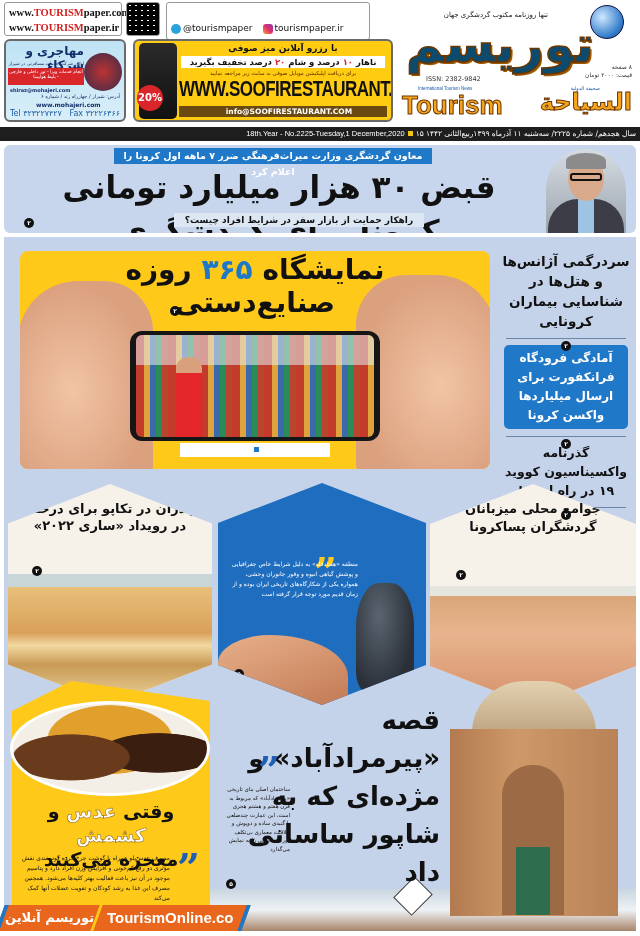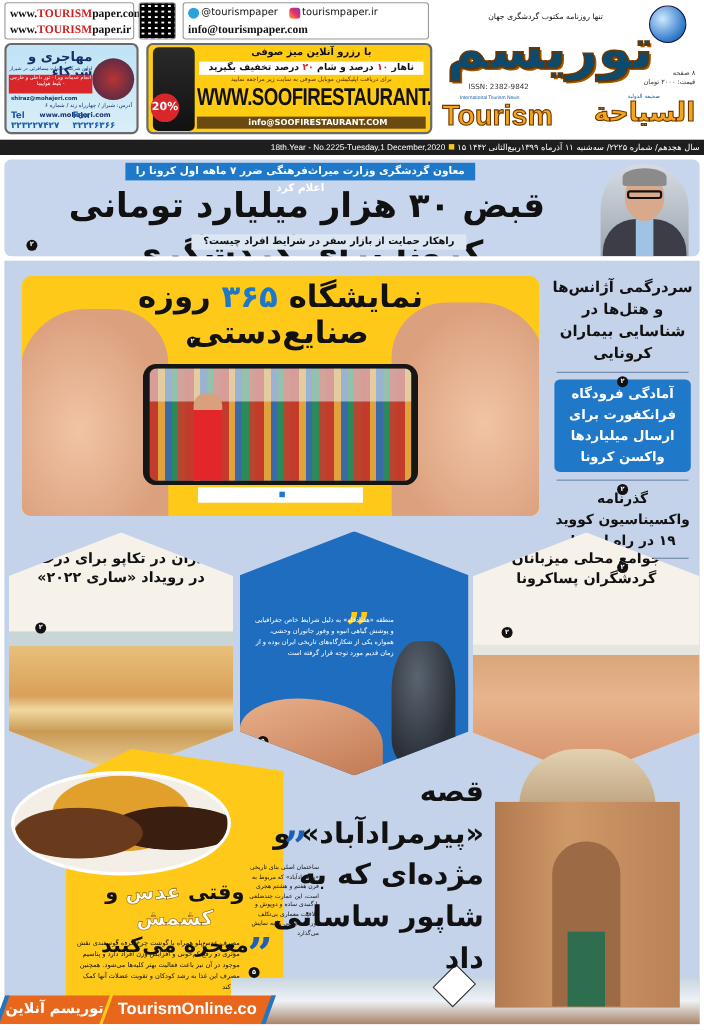--- a/index.html
+++ b/index.html
@@ -8,35 +8,35 @@
 
   
   .masthead { position: absolute; left: 0; top: 0; width: 640px; height: 125px; background: #fff; }
   .url-box { position: absolute; left: 4px; top: 2px; width: 118px; height: 34px; border: 1px solid #999; border-radius: 3px; font-family: "Liberation Serif", serif; font-size: 10.5px; padding: 2px 4px; line-height: 15px; color: #111; font-weight: bold; }
   .url-box .hl { color: #d01f1f; }
   .qr { position: absolute; left: 126px; top: 2px; width: 34px; height: 34px; border: 1px solid #999; border-radius: 3px; padding: 2px;
         background-image:
           linear-gradient(90deg, #000 33%, transparent 33%, transparent 66%, #000 66%),
           linear-gradient(#000 33%, transparent 33%, transparent 66%, #000 66%);
         background-size: 6px 6px, 5px 5px; background-color: #fff; background-blend-mode: multiply; }
-  .social-box { position: absolute; left: 166px; top: 2px; width: 224px; height: 34px; border: 1px solid #999; border-radius: 3px; font-size: 9px; padding: 2px 4px; line-height: 15px; color: #111; }
+  .social-box { position: absolute; left: 166px; top: 2px; width: 204px; height: 34px; border: 1px solid #999; border-radius: 3px; font-size: 9px; padding: 18px 4px; line-height: 15px; color: #111; }
   .social-box .row { display: flex; gap: 10px; align-items: center; }
   .ico-tg { display: inline-block; width: 10px; height: 10px; border-radius: 50%; background: #2aa3dd; vertical-align: middle; margin-right: 2px; }
   .ico-ig { display: inline-block; width: 10px; height: 10px; border-radius: 3px; background: linear-gradient(45deg,#f9a339,#e1306c,#833ab4); vertical-align: middle; margin-right: 2px; }
   .social-box .email { font-family: "Liberation Serif", serif; font-size: 10.5px; font-weight: bold; }
 
   .ad-left { position: absolute; left: 4px; top: 39px; width: 122px; height: 83px; border: 2px solid #6a6a6a; border-radius: 6px; background: linear-gradient(#bfe3f5, #d9eef8); overflow: hidden; direction: rtl; }
   .ad-left .brand { position: absolute; right: 40px; top: 3px; font-size: 12px; font-weight: bold; color: #152f6b; }
   .ad-left .tag { position: absolute; right: 40px; top: 20px; font-size: 4.5px; color: #152f6b; }
   .ad-left .redbar { position: absolute; left: 2px; right: 40px; top: 27px; height: 17px; background: #d9262b; color: #fff; font-size: 4.5px; text-align: center; padding-top: 1px; line-height: 5px; }
   .ad-left .photo { position: absolute; right: 2px; top: 12px; width: 38px; height: 38px; border-radius: 50%; background: radial-gradient(#b33, #3a2a4a); }
   .ad-left .mail { position: absolute; left: 4px; top: 46px; font-size: 5px; color: #152f6b; direction: ltr; font-weight: bold; }
   .ad-left .addr { position: absolute; right: 4px; top: 52px; font-size: 5px; color: #152f6b; }
   .ad-left .web { position: absolute; left: 30px; top: 60px; font-size: 6px; color: #152f6b; font-weight: bold; direction: ltr; }
-  .ad-left .phones { position: absolute; left: 4px; right: 4px; bottom: 2px; display: flex; justify-content: space-between; font-size: 8px; font-weight: bold; color: #1a5ca8; direction: ltr; }
+  .ad-left .phones { position: absolute; left: 4px; right: 4px; bottom: 2px; display: flex; justify-content: space-between; font-size: 8px; font-weight: normal; color: #1a5ca8; direction: ltr; }
 
   .ad-mid { position: absolute; left: 133px; top: 39px; width: 260px; height: 83px; border: 2px solid #6a6a6a; border-radius: 6px; background: #ffcc11; overflow: hidden; direction: rtl; }
   .ad-mid .phone-img { position: absolute; left: 4px; top: 2px; width: 38px; height: 76px; background: linear-gradient(#2a2a2a,#111); border-radius: 5px; }
   .ad-mid .phone-img .badge { position: absolute; left: -2px; bottom: 8px; width: 26px; height: 26px; border-radius: 50%; background: #d9262b; color: #fff; font-size: 10px; font-weight: bold; text-align: center; line-height: 26px; }
   .ad-mid .l1 { position: absolute; right: 6px; left: 46px; top: 2px; text-align: center; font-size: 9px; font-weight: bold; color: #111; }
   .ad-mid .l2 { position: absolute; right: 6px; left: 46px; top: 15px; background: #fff; text-align: center; font-size: 8.5px; font-weight: bold; color: #111; height: 12px; line-height: 12px; }
   .ad-mid .l2 .n { color: #d9262b; }
   .ad-mid .l3 { position: absolute; right: 6px; left: 46px; top: 29px; text-align: center; font-size: 5.5px; color: #5a2d00; }
   .ad-mid .l4 { position: absolute; right: 4px; left: 44px; top: 38px; text-align: center; font-family: "Liberation Sans", sans-serif; font-size: 17px; font-weight: bold; color: #111; direction: ltr; letter-spacing: -0.5px; transform: scaleY(1.3); }
   .ad-mid .l5 { position: absolute; right: 4px; left: 44px; bottom: 3px; background: #6b4a12; text-align: center; font-size: 7.5px; font-weight: bold; color: #fff; direction: ltr; height: 11px; line-height: 11px; padding-left: 12px; }
@@ -117,21 +117,21 @@
   .hex-haftad .rock { position: absolute; left: 0; bottom: 0; width: 130px; height: 70px; background: linear-gradient(160deg, #e7b08a, #c27a55); border-radius: 40% 60% 0 0; }
   .hex-haftad .eagle { position: absolute; right: 12px; top: 100px; width: 58px; height: 110px; background: radial-gradient(ellipse at 40% 30%, #5a6470, #2b3038 70%); border-radius: 40% 40% 20% 20%; }
   .hex-haftad .page-num { position: absolute; left: 16px; top: 186px; background: #111; }
 
   .hex-jav { left: 430px; top: 343px; width: 206px; height: 222px; background: #f6f2ea; }
   .hex-jav .title { position: absolute; left: 0; right: 0; top: 16px; text-align: center; direction: rtl; font-size: 13px; font-weight: bold; color: #111; line-height: 18px; }
   .hex-jav .photo { position: absolute; left: 0; right: 0; bottom: 0; height: 120px; background: linear-gradient(180deg, #e6e6e0 0 8%, #d9a579 8%, #e8b48d 40%, #d4906a 100%); }
   .hex-jav .page-num { position: absolute; left: 26px; top: 86px; }
 
   
-  .lentil { position: absolute; left: 12px; top: 540px; width: 198px; height: 250px; background: #ffc91a; clip-path: polygon(30% 0, 100% 8%, 100% 100%, 0 100%, 0 12%); margin-left: 48px; }
+  .lentil { position: absolute; left: 12px; top: 540px; width: 198px; height: 250px; background: #ffc91a; clip-path: polygon(30% 0, 100% 8%, 100% 100%, 0 100%, 0 12%); }
   .lentil-dish { position: absolute; left: 10px; top: 560px; width: 200px; height: 95px; border-radius: 50%; background:
       radial-gradient(ellipse at 30% 60%, #6a3a1c 0 30%, transparent 31%),
       radial-gradient(ellipse at 75% 55%, #3a1e10 0 28%, transparent 29%),
       radial-gradient(ellipse at 50% 40%, #e1a02c 0 45%, transparent 46%),
       #f4efe6; border: 3px solid #fff; }
   .lentil .title { position: absolute; left: 0; right: 0; top: 118px; direction: rtl; text-align: center; font-size: 19px; font-weight: bold; color: #111; line-height: 24px; }
   .lentil .title .hl { color: #fff; -webkit-text-stroke: 0.5px #8a5a00; }
   .lentil .quote-mark { position: absolute; right: 10px; top: 172px; font-size: 40px; font-weight: bold; color: #1e5fb5; font-family: "DejaVu Serif", serif; line-height: 30px; }
   .lentil .body { position: absolute; left: 6px; right: 40px; top: 172px; direction: rtl; text-align: right; font-size: 6px; color: #111; line-height: 10px; }
 

